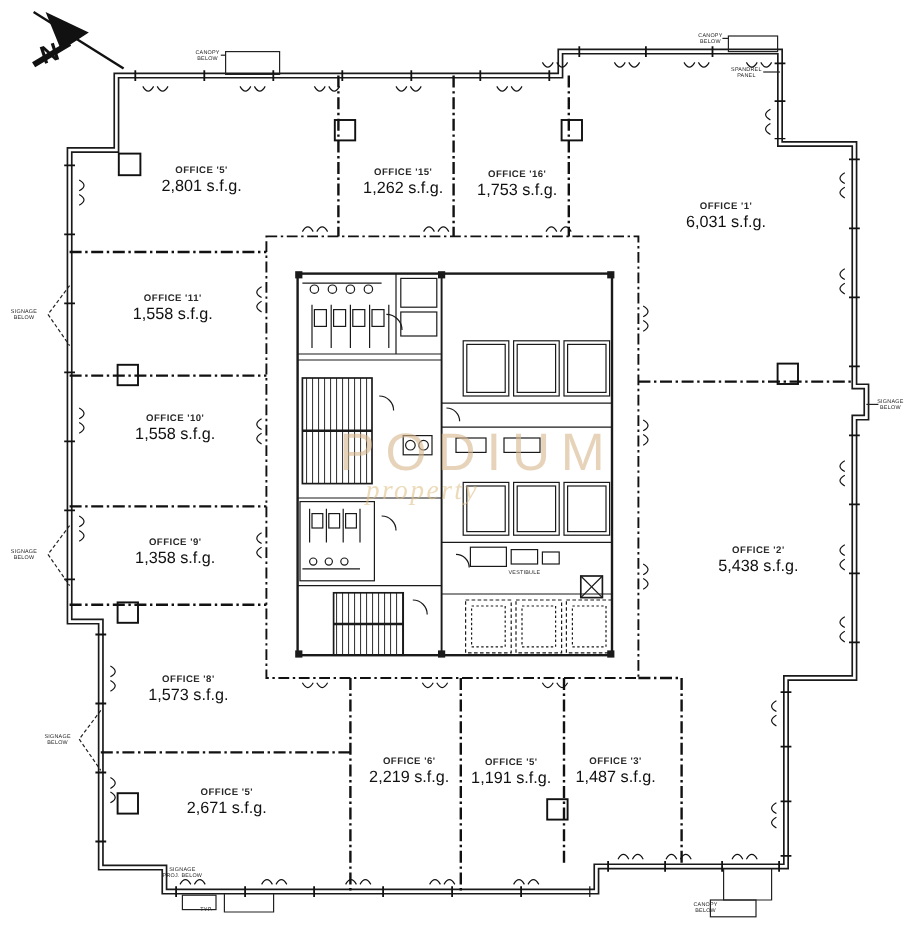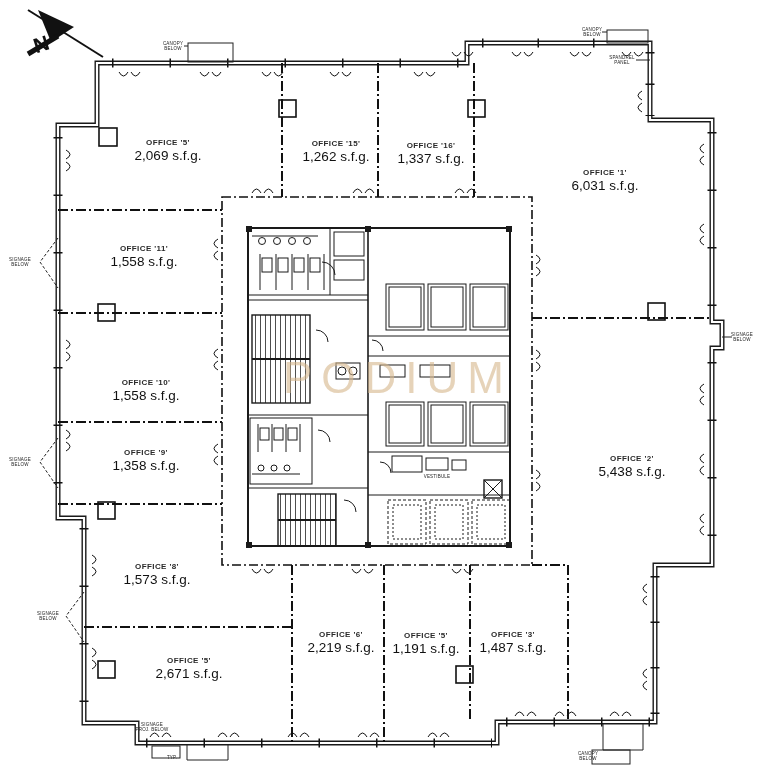--- a/index.html
+++ b/index.html
@@ -250,39 +250,39 @@
   <g>
     <line x1="103" y1="57" x2="28" y2="10" stroke="#111" stroke-width="2"></line>
     <polygon points="38,10 74,27 51,42" fill="#111"></polygon>
     <line x1="58" y1="36" x2="28" y2="54" stroke="#111" stroke-width="5"></line>
     <text x="34" y="52" font-size="21" font-weight="bold" fill="#111" font-family="Liberation Sans, sans-serif" transform="rotate(-18 40 46)">N</text>
   </g>
 </svg>
 
   <div class="office-label" style="left:168px;top:150px">
     <span class="office-name">OFFICE '5'</span>
-    <span class="office-area">2,069 s.f.g.</span>
+    <span class="office-area">2,801 s.f.g.</span>
   </div>
   <div class="office-label" style="left:336px;top:151px">
     <span class="office-name">OFFICE '15'</span>
     <span class="office-area">1,262 s.f.g.</span>
   </div>
   <div class="office-label" style="left:431px;top:153px">
     <span class="office-name">OFFICE '16'</span>
-    <span class="office-area">1,337 s.f.g.</span>
+    <span class="office-area">1,753 s.f.g.</span>
   </div>
   <div class="office-label" style="left:605px;top:180px">
     <span class="office-name">OFFICE '1'</span>
     <span class="office-area">6,031 s.f.g.</span>
   </div>
   <div class="office-label" style="left:144px;top:256px">
     <span class="office-name">OFFICE '11'</span>
     <span class="office-area">1,558 s.f.g.</span>
   </div>
-  <div class="office-label" style="left:146px;top:390px">
+  <div class="office-label" style="left:146px;top:356px">
     <span class="office-name">OFFICE '10'</span>
     <span class="office-area">1,558 s.f.g.</span>
   </div>
   <div class="office-label" style="left:146px;top:460px">
     <span class="office-name">OFFICE '9'</span>
     <span class="office-area">1,358 s.f.g.</span>
   </div>
   <div class="office-label" style="left:632px;top:466px">
     <span class="office-name">OFFICE '2'</span>
     <span class="office-area">5,438 s.f.g.</span>
@@ -323,14 +323,15 @@
   <div class="tiny" style="left:742px;top:337px">SIGNAGE
 BELOW</div>
   <div class="tiny" style="left:152px;top:727px">SIGNAGE
 PROJ. BELOW</div>
   <div class="tiny" style="left:172px;top:758px">TYP.</div>
   <div class="tiny" style="left:588px;top:756px">CANOPY
 BELOW</div>
   <div class="tiny" style="left:437px;top:477px">VESTIBULE</div>
 
   <div class="wm1">PODIUM</div>
+  <div class="wm2">property</div>
 
 </div>
 
 </body></html>

